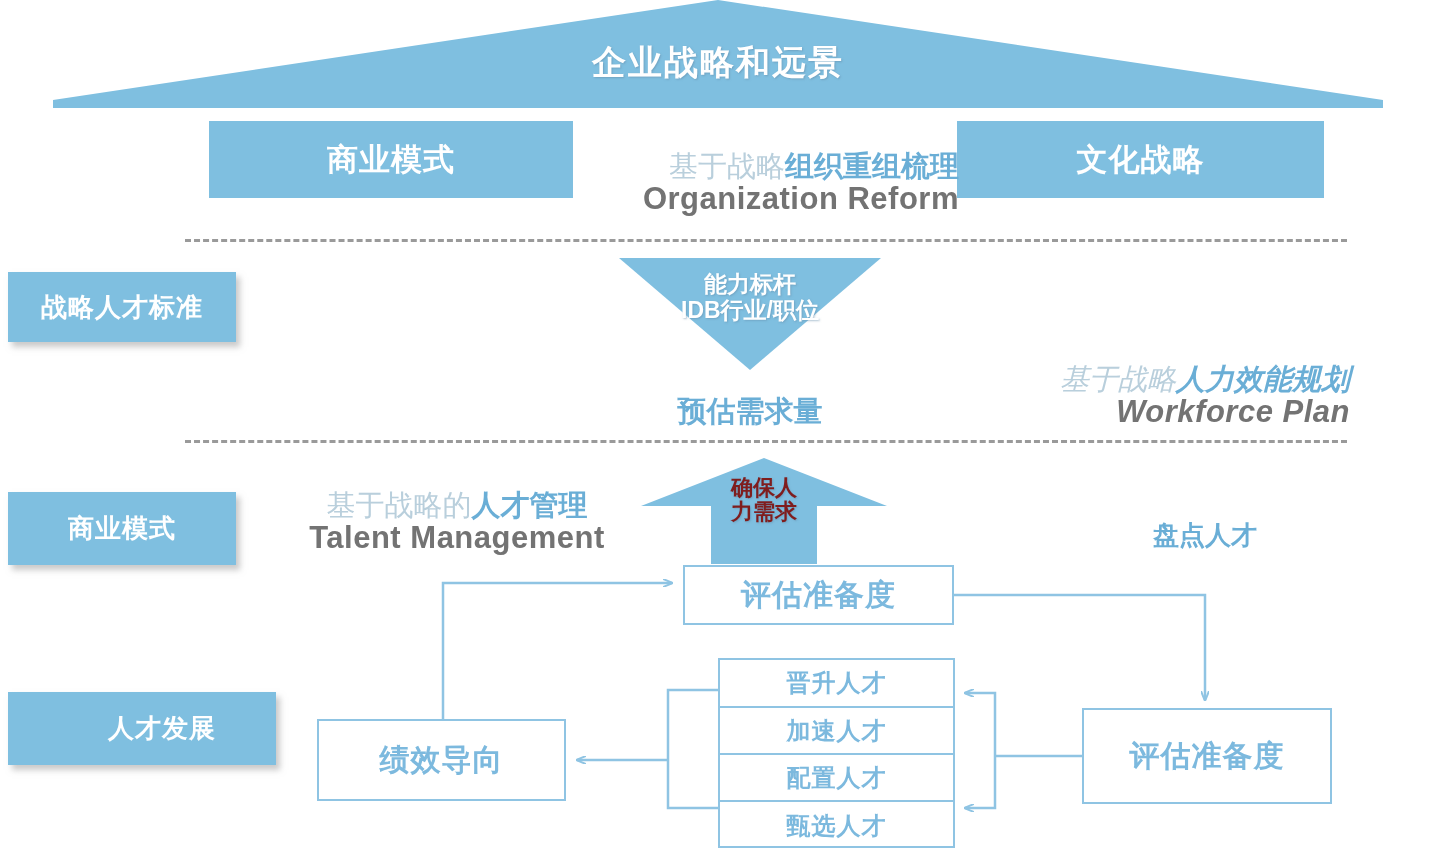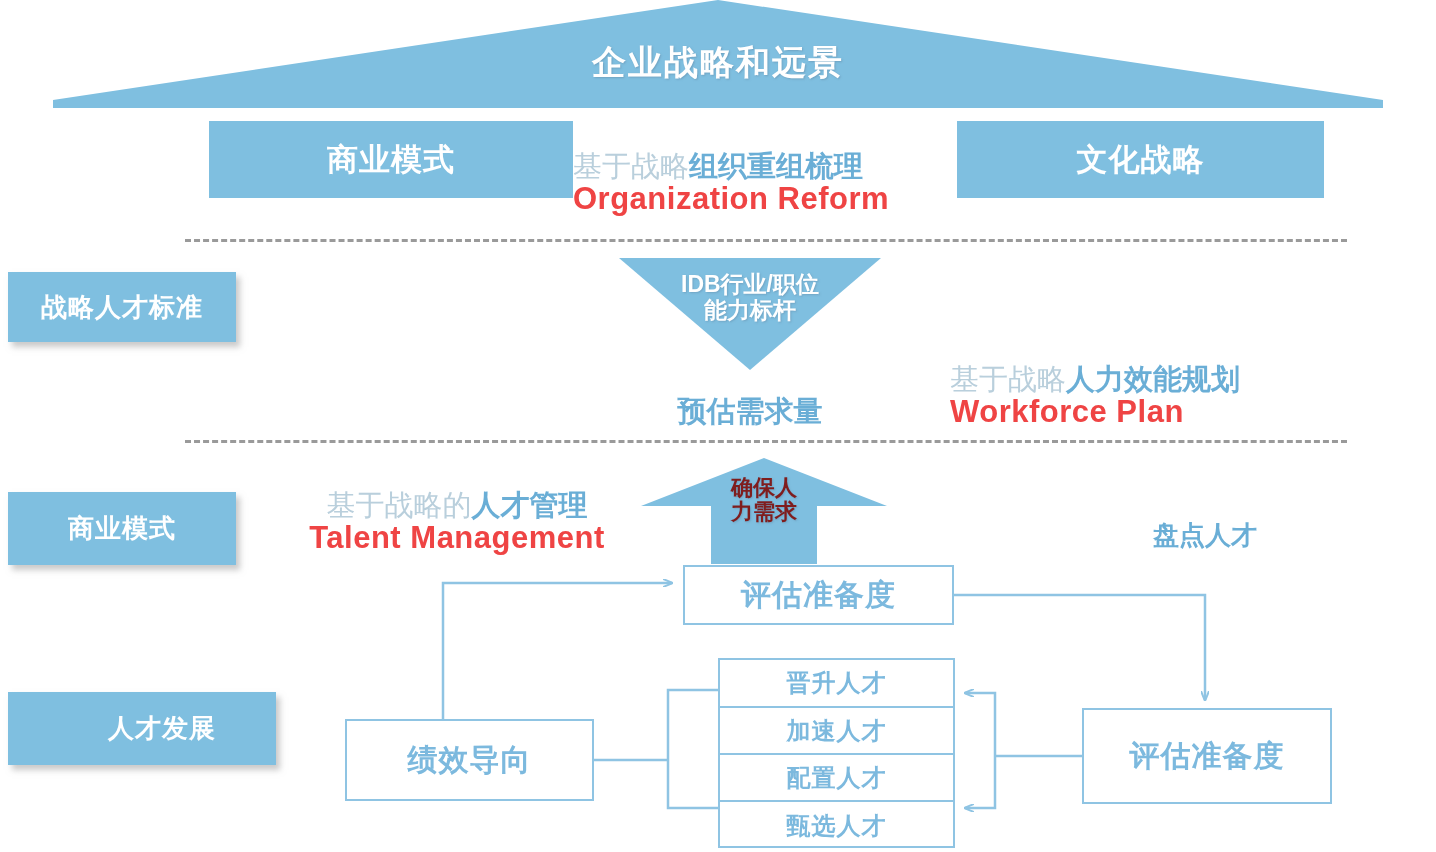--- a/index.html
+++ b/index.html
@@ -59,34 +59,34 @@
   }
 
   
   .divider {
     border-top: 3px dashed #9a9a9a;
     height: 0;
   }
 
   
   .caption {
-    text-align: left;
+    text-align: right;
     line-height: 1.12;
     white-space: nowrap;
   }
   .caption .cn {
     font-size: 29px;
     font-weight: bold;
   }
   .caption .cn .soft { color: #b9cfdc; font-weight: normal; }
   .caption .cn .strong { color: #6aaed6; }
   .caption .en {
     font-size: 31px;
     font-weight: bold;
-    color: #ef4444;
+    color: #737373;
     letter-spacing: 0.5px;
   }
 
   
   .funnel { width: 262px; height: 112px; }
   .funnel svg { display: block; }
   .funnel-label {
     position: absolute;
     left: 0; right: 0;
     top: 14px;
@@ -199,28 +199,28 @@
 
   <div class="abs blue-box sidebar-box" style="left:8px; top:272px; width:228px; height:70px;">
     <span>战略人才标准</span>
   </div>
 
   <div class="abs funnel" style="left:619px; top:258px;">
     <svg width="262" height="112" viewBox="0 0 262 112">
       <polygon points="0,0 262,0 131,112" fill="#7fbfe0"></polygon>
     </svg>
     <div class="funnel-label">
+      <div>能力标杆</div>
       <div>IDB行业/职位</div>
-      <div>能力标杆</div>
     </div>
   </div>
 
   <div class="abs funnel-caption" style="left:600px; top:392px; width:300px;">预估需求量</div>
 
-  <div class="abs caption" style="left:950px; top:363px; width:400px;">
+  <div class="abs caption" style="left:950px; top:363px; width:400px;font-style:italic;">
     <div class="cn">
       <span class="soft">基于战略</span><span class="strong">人力效能规划</span>
     </div>
     <div class="en">Workforce Plan</div>
   </div>
 
   <div class="abs divider" style="left:185px; top:440px; width:1162px;"></div>
 
   <div class="abs blue-box sidebar-box" style="left:8px; top:492px; width:228px; height:73px;">
     <span>商业模式</span>
@@ -271,21 +271,21 @@
   <div class="abs flow-label" style="left:1055px; top:518px; width:300px;">盘点人才</div>
 
   <div class="abs obox obox-lg" style="left:683px; top:565px; width:271px; height:60px;">
     <span>评估准备度</span>
   </div>
 
   <div class="abs obox obox-lg" style="left:1082px; top:708px; width:250px; height:96px;">
     <span>评估准备度</span>
   </div>
 
-  <div class="abs obox obox-lg" style="left:317px; top:719px; width:249px; height:82px;margin-left:28px;">
+  <div class="abs obox obox-lg" style="left:317px; top:719px; width:249px; height:82px;">
     <span>绩效导向</span>
   </div>
 
   <div class="abs stack" style="left:718px; top:658px; width:237px; height:190px;">
     <div class="stack-row" style="height:48px;">
       <span>晋升人才</span>
     </div>
     <div class="stack-row" style="height:47px;">
       <span>加速人才</span>
     </div>

